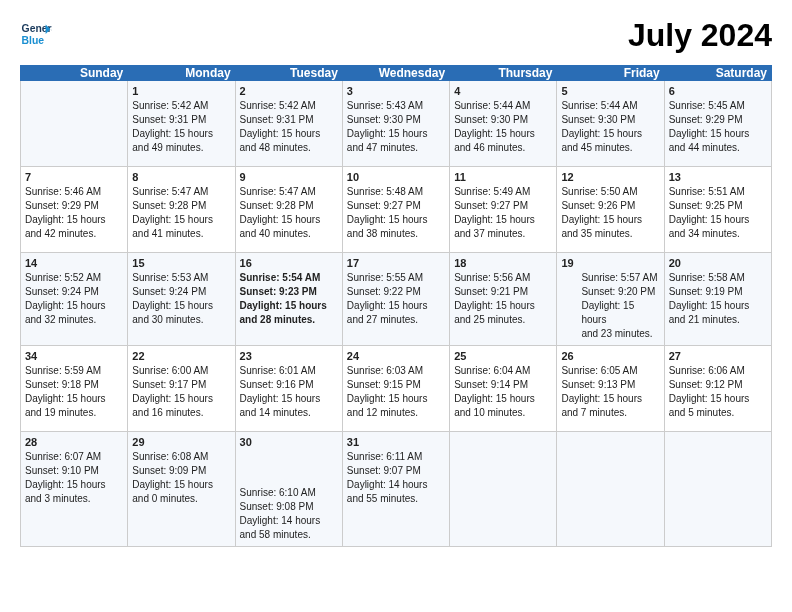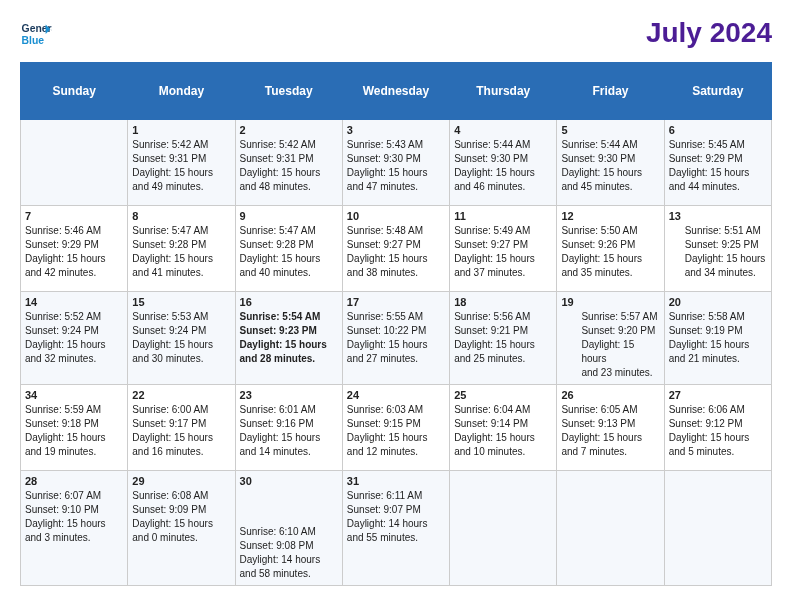--- a/index.html
+++ b/index.html
@@ -26,42 +26,42 @@
       gap: 4px;
     }
     .logo-icon {
       width: 32px;
       height: 32px;
     }
     .title-area {
       text-align: right;
     }
     .main-title {
-      font-size: 28px;
+      font-size: 32px;
       font-weight: bold;
-      color: #4c1d95;
+      color: #000000;
       line-height: 1.1;
     }
     .subtitle {
       font-size: 14px;
       color: #444;
       margin-top: 2px;
     }
     table {
       width: 100%;
       border-collapse: collapse;
       table-layout: fixed;
     }
     thead tr th {
       background-color: #2a6db5;
       color: #fff;
       font-size: 12px;
       font-weight: bold;
-      padding: 21px 4px;
-      text-align: center;
+      padding: 0 4px;
+      text-align: right;
       border: 1px solid #2a6db5;
     }
     tbody tr td {
       border: 1px solid #ccc;
       vertical-align: top;
       padding: 4px 4px 4px 4px;
       font-size: 9.5px;
       color: #222;
       background: #fff;
       min-height: 72px;
@@ -198,21 +198,21 @@
           </td>
           <td>
             <span class="day-number">12</span>
             <div class="cell-text" style="white-space: pre-line;">Sunrise: 5:50 AM
 Sunset: 9:26 PM
 Daylight: 15 hours
 and 35 minutes.</div>
           </td>
           <td>
             <span class="day-number">13</span>
-            <div class="cell-text" style="white-space: pre-line; margin-left: 16px;">Sunrise: 5:51 AM
+            <div class="cell-text" style="white-space: pre-line;">Sunrise: 5:51 AM
 Sunset: 9:25 PM
 Daylight: 15 hours
 and 34 minutes.</div>
           </td>
         </tr>
         <tr>
           <td>
             <span class="day-number">14</span>
             <div class="cell-text" style="white-space: pre-line;">Sunrise: 5:52 AM
 Sunset: 9:24 PM
@@ -229,21 +229,21 @@
           <td>
             <span class="day-number">16</span>
             <div class="cell-text" style="white-space: pre-line; font-weight: bold;">Sunrise: 5:54 AM
 Sunset: 9:23 PM
 Daylight: 15 hours
 and 28 minutes.</div>
           </td>
           <td>
             <span class="day-number">17</span>
             <div class="cell-text" style="white-space: pre-line;">Sunrise: 5:55 AM
-Sunset: 10:22 PM
+Sunset: 9:22 PM
 Daylight: 15 hours
 and 27 minutes.</div>
           </td>
           <td>
             <span class="day-number">18</span>
             <div class="cell-text" style="white-space: pre-line;">Sunrise: 5:56 AM
 Sunset: 9:21 PM
 Daylight: 15 hours
 and 25 minutes.</div>
           </td>

